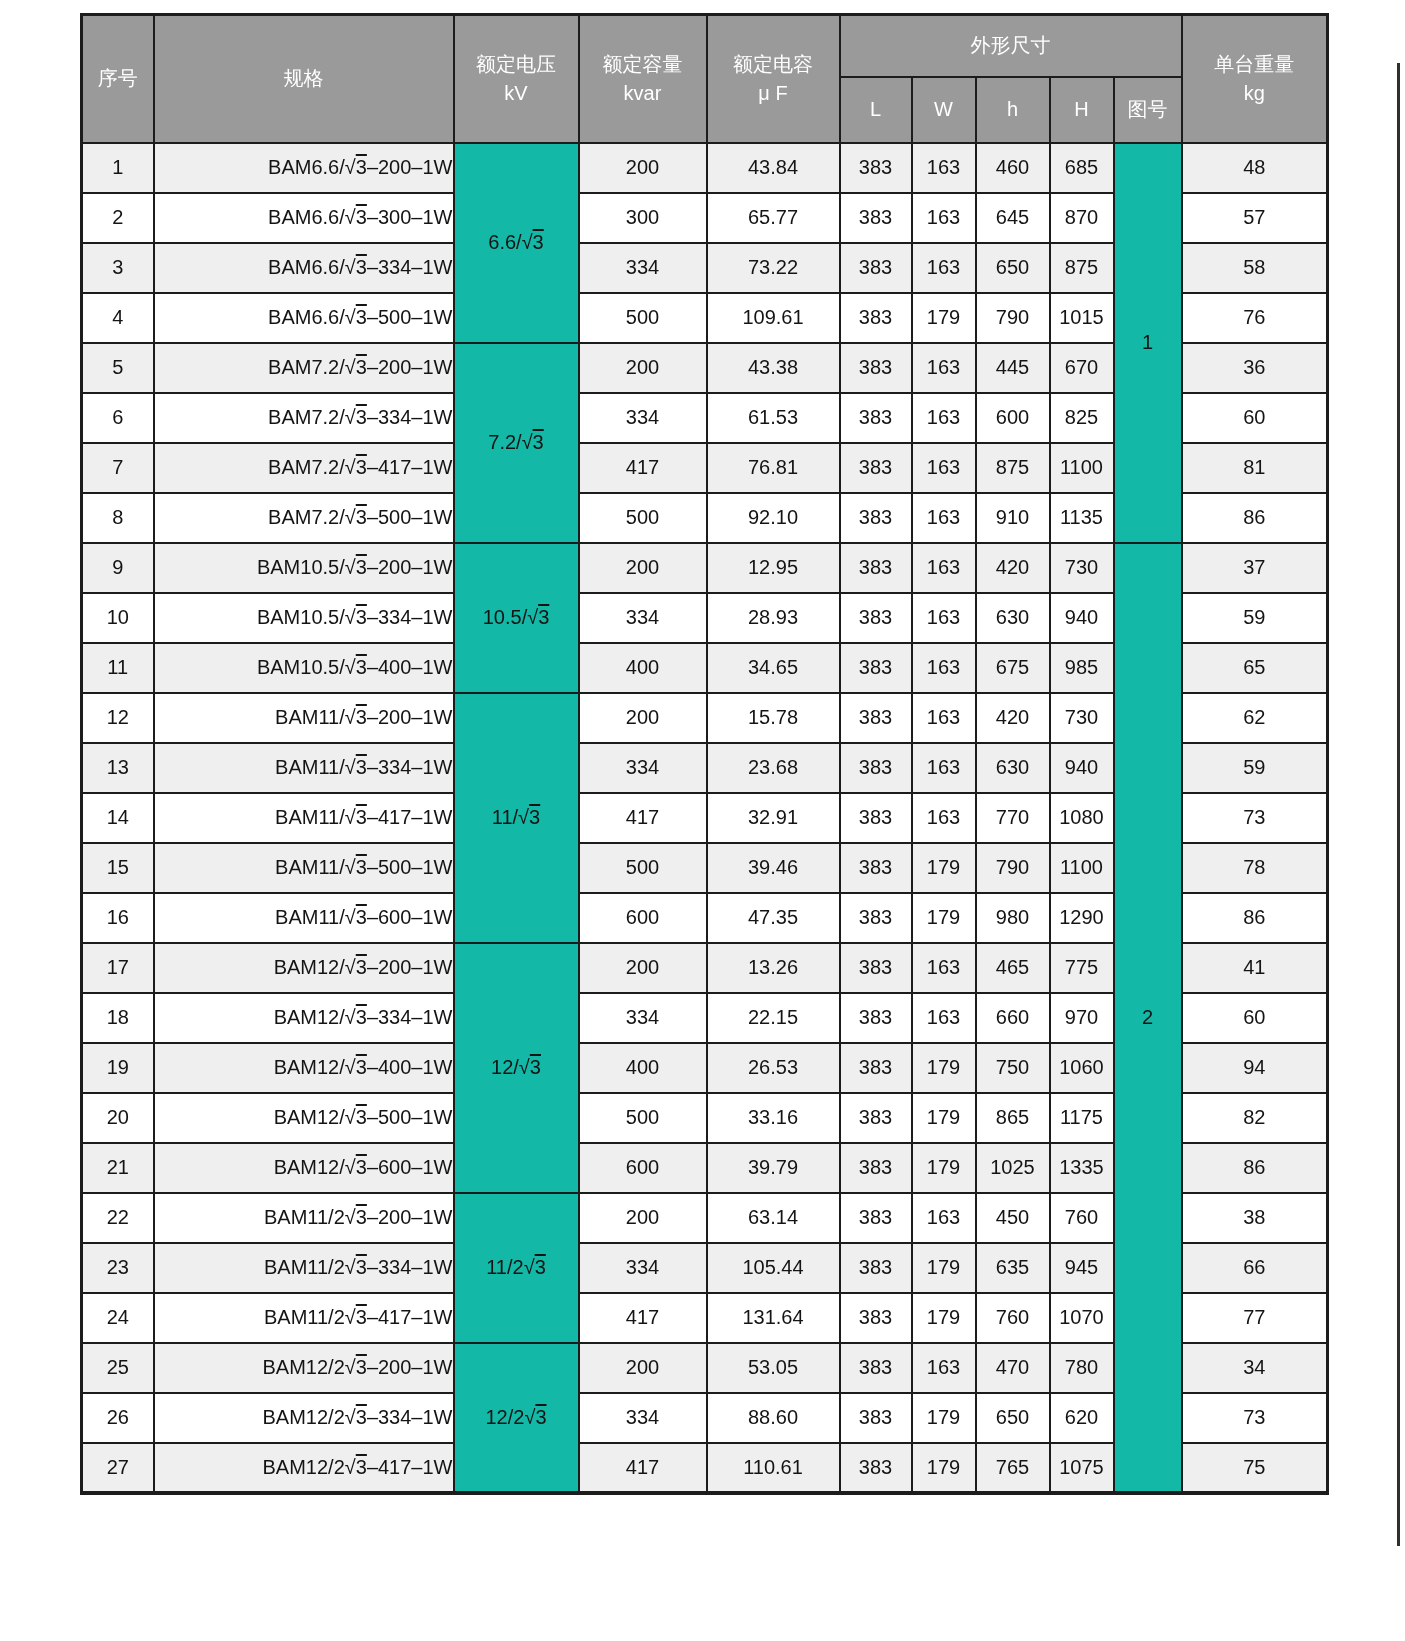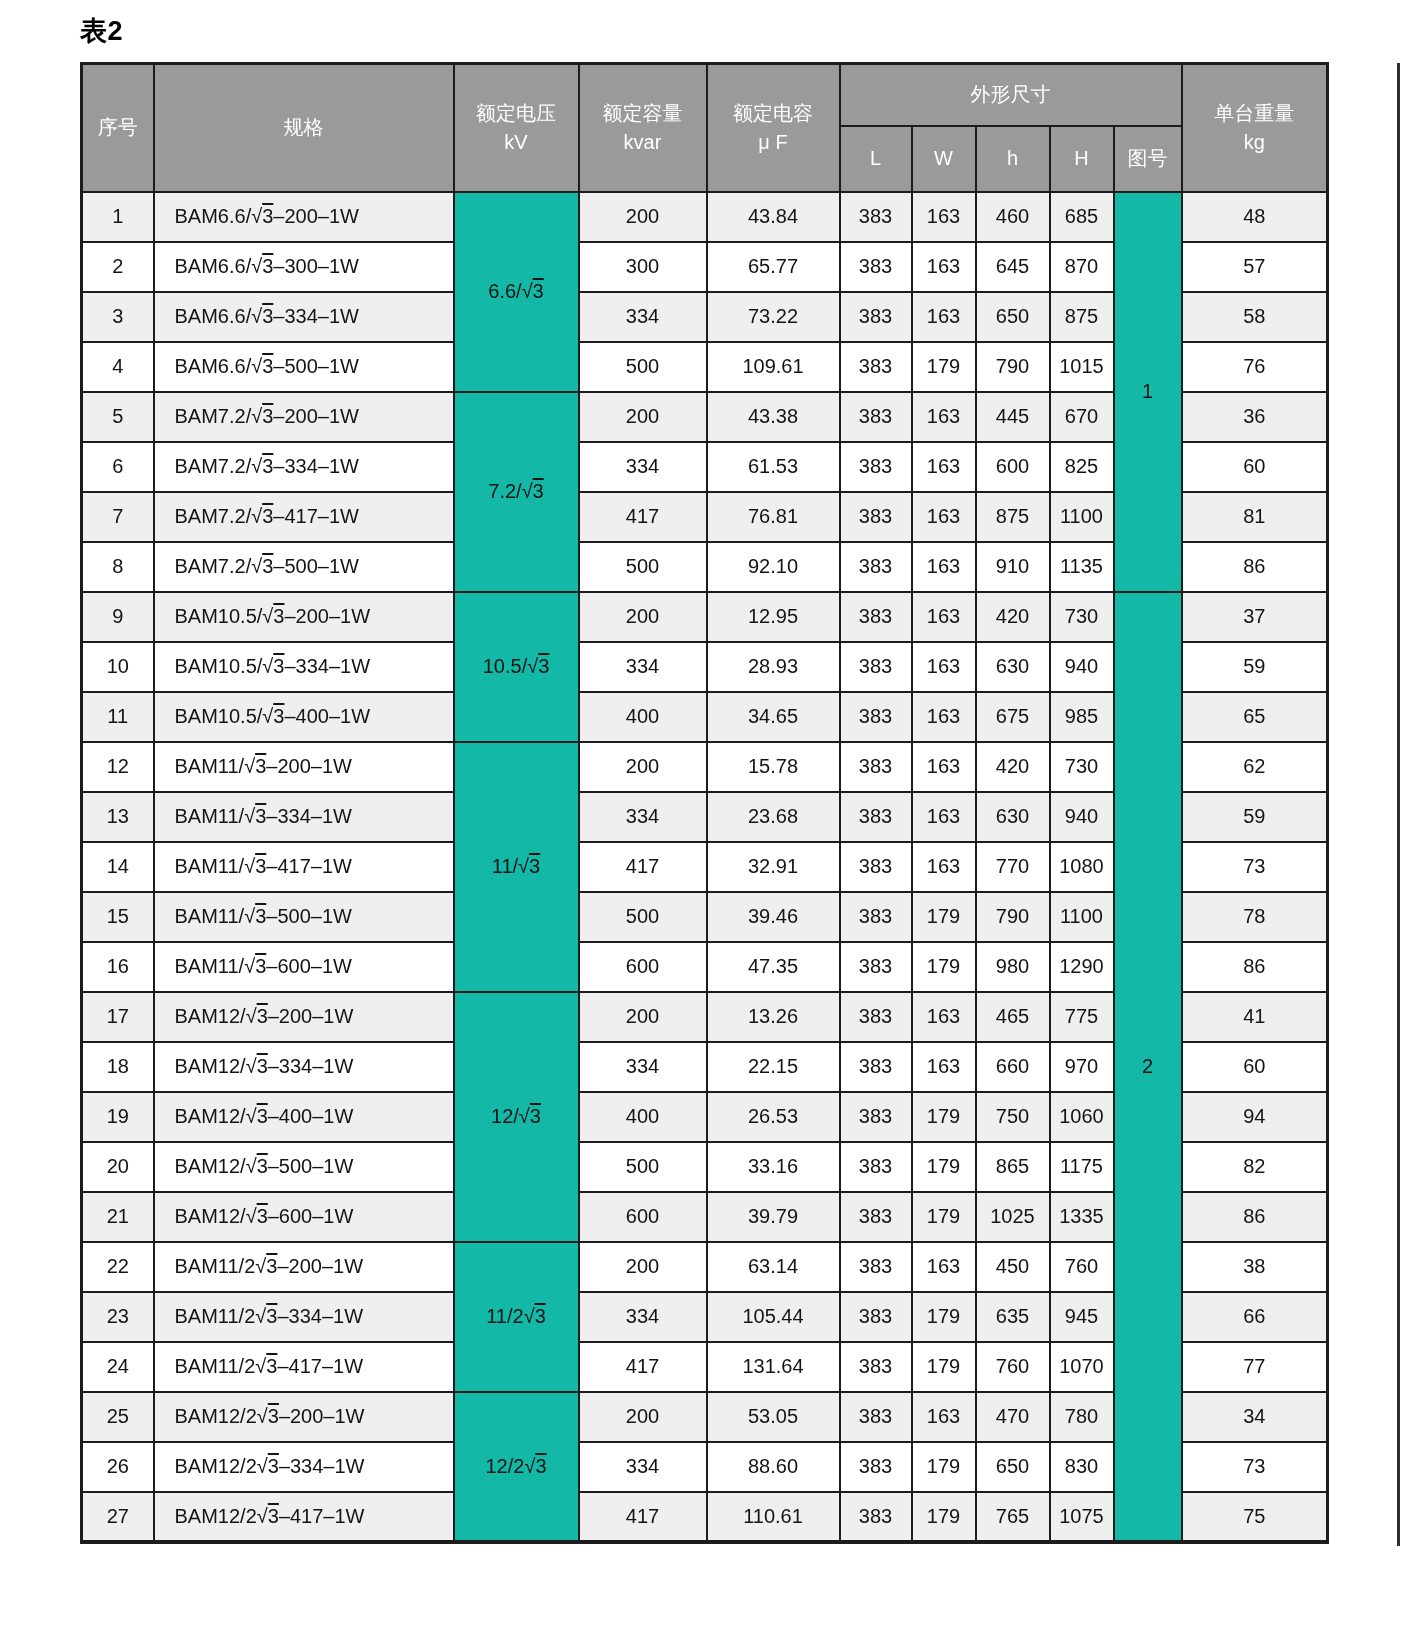--- a/index.html
+++ b/index.html
@@ -48,40 +48,39 @@
   .spec-table thead tr.h2 { height: 66px; }
   .h-line { line-height: 29px; }
   .spec-table tbody tr { height: 50px; }
   .spec-table tbody td {
     font-size: 20px;
     color: #141414;
     background: #ffffff;
   }
   .spec-table tbody td.odd { background: #efefef; }
   .spec-table tbody td.c-spec {
-    text-align: left;
-    padding-left: 20px;
+    text-align: right;
+    padding-left: 28px;
   }
   .spec-table tbody td.c-volt,
   .spec-table tbody td.c-fig { background: #14b8a6; }
   .ovl { text-decoration: overline; }
   .cutoff-line {
     position: absolute;
     left: 1397px;
     top: 63px;
     width: 3px;
     height: 1483px;
     background: #2f2f2f;
   }
 </style>
 </head>
 <body>
 
 <div class="page">
-  <div class="doc-title">表2</div>
 
   <table class="spec-table">
     <colgroup>
       <col style="width:72px">
       <col style="width:300px">
       <col style="width:125px">
       <col style="width:128px">
       <col style="width:133px">
       <col style="width:72px">
       <col style="width:64px">
@@ -412,21 +411,21 @@
           <td class="odd">34</td>
         </tr>
         <tr>
           <td class="c-seq ">26</td>
           <td class="c-spec ">BAM12/2√<span class="ovl">3</span>–334–1W</td>
           <td class="">334</td>
           <td class="">88.60</td>
           <td class="">383</td>
           <td class="">179</td>
           <td class="">650</td>
-          <td class="">830</td>
+          <td class="">620</td>
           <td class="">73</td>
         </tr>
         <tr>
           <td class="c-seq odd">27</td>
           <td class="c-spec odd">BAM12/2√<span class="ovl">3</span>–417–1W</td>
           <td class="odd">417</td>
           <td class="odd">110.61</td>
           <td class="odd">383</td>
           <td class="odd">179</td>
           <td class="odd">765</td>

